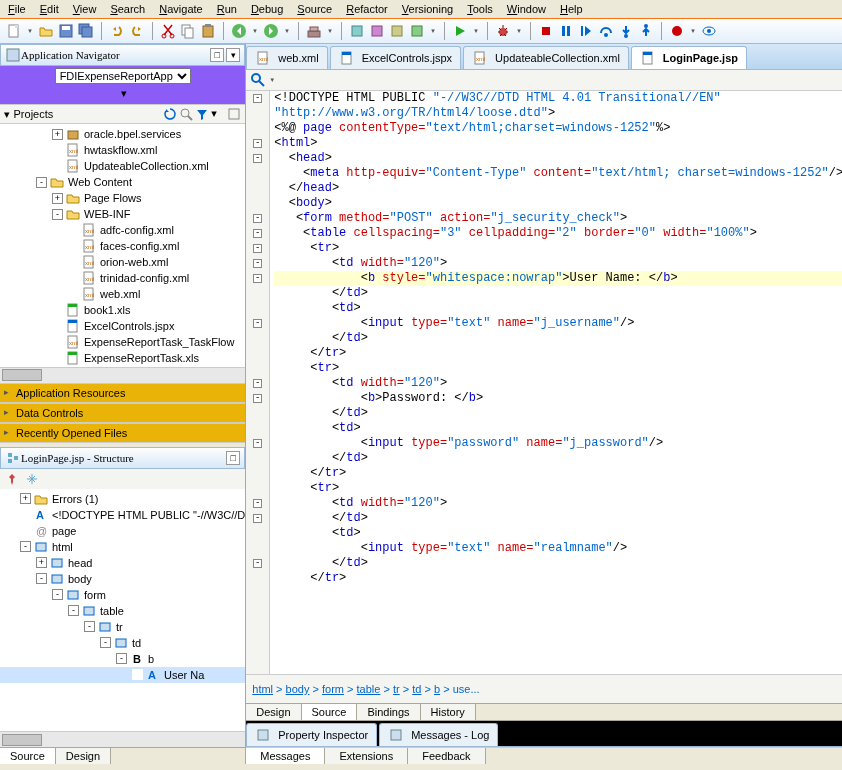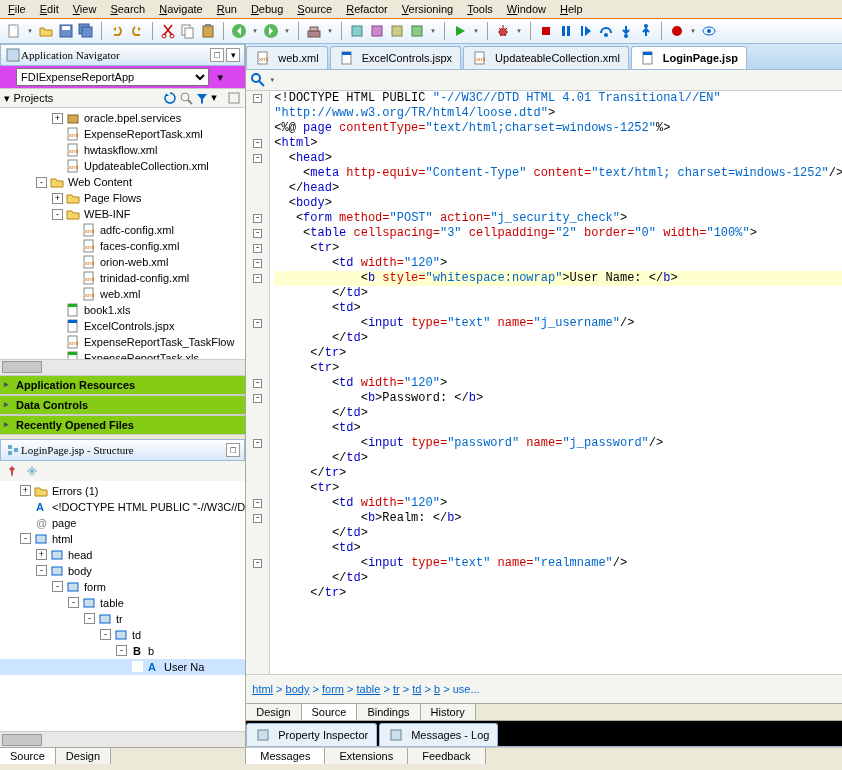--- a/index.html
+++ b/index.html
@@ -10,33 +10,33 @@
 .toolbar { display: flex; gap: 4px; padding: 3px 6px; background: linear-gradient(#fefefe, #e4f0fb); border-bottom: 1px solid #9dbad8; align-items: center; flex-wrap: wrap; }
 .tb-icon { width: 16px; height: 16px; display: inline-flex; align-items: center; justify-content: center; }
 .tb-sep { width: 1px; height: 18px; background: #a0a0a0; margin: 0 3px; }
 .tb-dd { width: 8px; height: 16px; display: inline-flex; align-items: center; justify-content: center; font-size: 7px; color: #555; }
 .main { display: flex; height: calc(770px - 22px - 28px); }
 .left { width: 254px; display: flex; flex-direction: column; background: #ece9d8; border-right: 1px solid #aca899; }
 .right { flex: 1; display: flex; flex-direction: column; }
 .panel-hdr { display: flex; align-items: center; padding: 2px 4px; background: linear-gradient(#fefefe, #d6e8f8); border: 1px solid #9dbad8; font-weight: normal; font-family: Liberation Serif, serif; }
 .panel-hdr .title { flex: 1; }
 .panel-hdr .btn { width: 14px; height: 14px; border: 1px solid #999; margin-left: 2px; font-size: 9px; display: inline-flex; align-items: center; justify-content: center; background: #fff; }
-.dropdown-bar { display: flex; align-items: center; padding: 2px 16px; background: #d946ef; border-bottom: 1px solid #ccc; }
+.dropdown-bar { display: flex; align-items: center; padding: 2px 4px; background: #8b5cf6; border-bottom: 1px solid #ccc; flex-direction: column; }
 .dropdown-bar select { flex: 1; font-size: 11px; height: 18px; }
 .dropdown-bar .icon-btn { width: 18px; height: 18px; margin-left: 2px; display: inline-flex; align-items: center; justify-content: center; }
 .proj-hdr { display: flex; align-items: center; padding: 2px 4px; background: #f4f4f0; border-bottom: 1px solid #ccc; }
 .proj-hdr .lbl { flex: 1; }
 .proj-hdr .ic { width: 14px; height: 14px; margin-left: 2px; }
 .tree { flex: 1; overflow: auto; background: #fff; font-size: 11px; padding: 2px 0; }
 .tree-row { display: flex; align-items: center; height: 16px; white-space: nowrap; padding-left: 4px; }
 .tree-row.sel { background: #cce4ff; }
 .exp { width: 11px; height: 11px; border: 1px solid #888; display: inline-flex; align-items: center; justify-content: center; font-size: 9px; margin-right: 2px; background: #fff; line-height: 1; }
 .exp.empty { border: none; }
 .ticon { width: 16px; height: 16px; display: inline-flex; align-items: center; justify-content: center; margin-right: 3px; }
-.accordion-item { padding: 3px 6px 3px 16px; background: #84cc16; border-top: 1px solid #ccc; border-bottom: 1px solid #ccc; position: relative; font-weight: bold; }
+.accordion-item { padding: 3px 6px 3px 16px; background: #eab308; border-top: 1px solid #ccc; border-bottom: 1px solid #ccc; position: relative; }
 .accordion-item::before { content: "▸"; position: absolute; left: 4px; font-size: 9px; color: #555; }
 .scrollbar-h { height: 16px; background: #e8e8e8; border-top: 1px solid #ccc; display: flex; align-items: center; }
 .scrollbar-h .thumb { width: 40px; height: 12px; background: #c8c8c8; border: 1px solid #999; margin-left: 2px; }
 .pin-bar { display: flex; gap: 4px; padding: 2px 4px; background: #f4f4f0; }
 .bottom-tabs { display: flex; border-top: 1px solid #aca899; background: #ece9d8; }
 .bottom-tabs .tab { padding: 2px 10px; border-right: 1px solid #aca899; background: #f4f4f0; cursor: pointer; }
 .bottom-tabs .tab.active { background: #fff; }
 .editor-tabs { display: flex; background: linear-gradient(#d6e8f8, #b8d6f0); border-bottom: 1px solid #9dbad8; padding-top: 2px; }
 .editor-tab { display: flex; align-items: center; padding: 3px 8px; margin-right: 2px; background: #e8f0f8; border: 1px solid #9dbad8; border-bottom: none; border-radius: 3px 3px 0 0; cursor: pointer; gap: 4px; }
 .editor-tab.active { background: #fff; font-weight: bold; }
@@ -304,30 +304,20 @@
           <span>oracle.bpel.services</span>
         </div>
         <div class="tree-row" style="padding-left:52px">
           <span class="exp empty"></span>
           <span class="ticon">
             <svg width="14" height="14">
               <rect x="2" y="1" width="9" height="12" fill="#fff" stroke="#888"></rect>
               <text x="3" y="10" font-size="6" fill="#c60">xml</text>
             </svg>
           </span>
-          <span>ExpenseReportTask.xml</span>
-        </div>
-        <div class="tree-row" style="padding-left:52px">
-          <span class="exp empty"></span>
-          <span class="ticon">
-            <svg width="14" height="14">
-              <rect x="2" y="1" width="9" height="12" fill="#fff" stroke="#888"></rect>
-              <text x="3" y="10" font-size="6" fill="#c60">xml</text>
-            </svg>
-          </span>
           <span>hwtaskflow.xml</span>
         </div>
         <div class="tree-row" style="padding-left:52px">
           <span class="exp empty"></span>
           <span class="ticon">
             <svg width="14" height="14">
               <rect x="2" y="1" width="9" height="12" fill="#fff" stroke="#888"></rect>
               <text x="3" y="10" font-size="6" fill="#c60">xml</text>
             </svg>
           </span>
@@ -740,21 +730,20 @@
           <div class="code-line">     &lt;<span class="tag">tr</span>&gt;</div>
           <div class="code-line">        &lt;<span class="tag">td</span> <span class="attr">width=</span><span class="val">"120"</span>&gt;</div>
           <div class="code-line">            &lt;<span class="tag">b</span>&gt;Password: &lt;/<span class="tag">b</span>&gt;</div>
           <div class="code-line">        &lt;/<span class="tag">td</span>&gt;</div>
           <div class="code-line">        &lt;<span class="tag">td</span>&gt;</div>
           <div class="code-line">            &lt;<span class="tag">input</span> <span class="attr">type=</span><span class="val">"password"</span> <span class="attr">name=</span><span class="val">"j_password"</span>/&gt;</div>
           <div class="code-line">        &lt;/<span class="tag">td</span>&gt;</div>
           <div class="code-line">     &lt;/<span class="tag">tr</span>&gt;</div>
           <div class="code-line">     &lt;<span class="tag">tr</span>&gt;</div>
           <div class="code-line">        &lt;<span class="tag">td</span> <span class="attr">width=</span><span class="val">"120"</span>&gt;</div>
-          <div class="code-line">            &lt;<span class="tag">b</span>&gt;Realm: &lt;/<span class="tag">b</span>&gt;</div>
           <div class="code-line">        &lt;/<span class="tag">td</span>&gt;</div>
           <div class="code-line">        &lt;<span class="tag">td</span>&gt;</div>
           <div class="code-line">            &lt;<span class="tag">input</span> <span class="attr">type=</span><span class="val">"text"</span> <span class="attr">name=</span><span class="val">"realmname"</span>/&gt;</div>
           <div class="code-line">        &lt;/<span class="tag">td</span>&gt;</div>
           <div class="code-line">     &lt;/<span class="tag">tr</span>&gt;</div>
         </div>
     </div>
     <div class="breadcrumb" id="breadcrumb"><a>html</a> &gt; <a>body</a> &gt; <a>form</a> &gt; <a>table</a> &gt; <a>tr</a> &gt; <a>td</a> &gt; <a>b</a> &gt; <span>use...</span></div>
     <div class="view-tabs" id="view-tabs">
         <div class="tab">Design</div>

